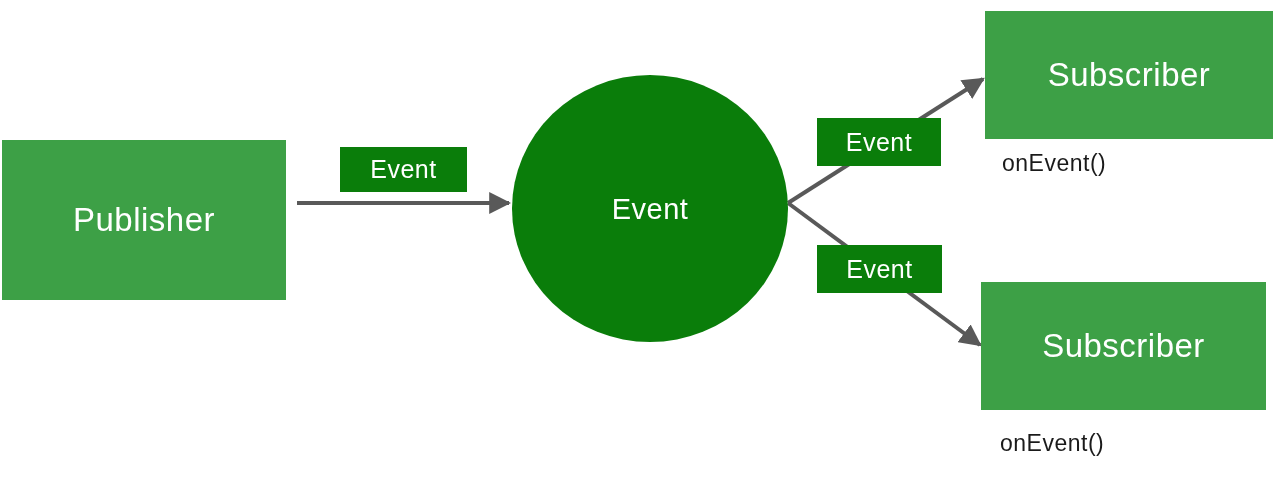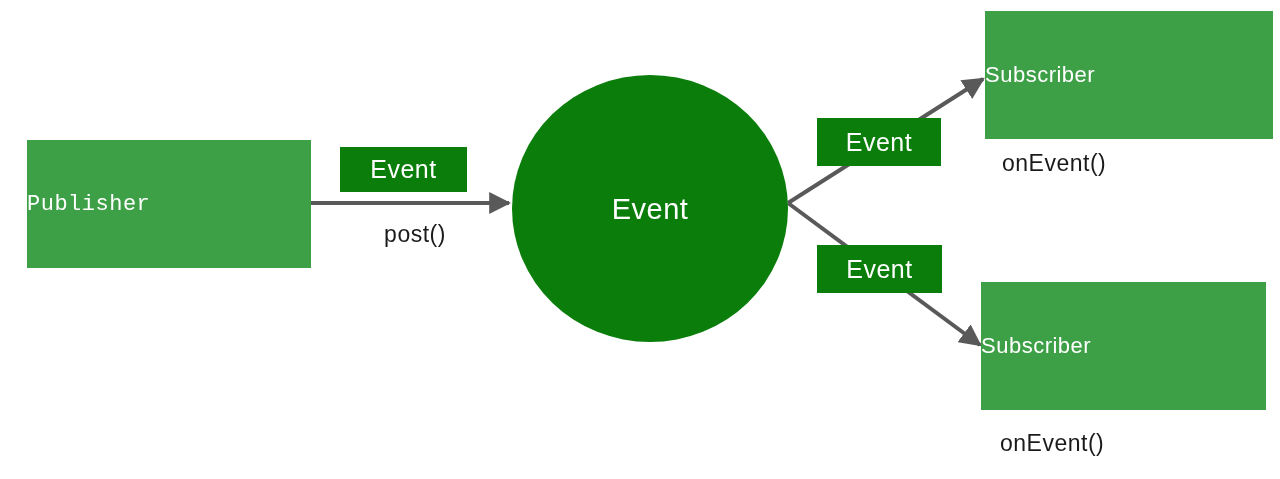--- a/index.html
+++ b/index.html
@@ -24,25 +24,25 @@
     color:var(--arrow-gray);
   }
   .arrows line{
     stroke:var(--arrow-gray);
     stroke-width:4;
   }
   .node{
     position:absolute;z-index:2;
     background:var(--node-green);
     color:var(--node-text);
-    display:flex;align-items:center;justify-content:flex-start;
-    font-size:22px;font-weight:300;
+    display:flex;align-items:center;justify-content:center;
+    font-size:33px;font-weight:300;
     letter-spacing:0.5px;
   }
-  .publisher{left:27px;top:140px;width:284px;height:128px;font-family:Liberation Mono, monospace;}
+  .publisher{left:2px;top:140px;width:284px;height:160px;}
   .subscriber-1{left:985px;top:11px;width:288px;height:128px;}
   .subscriber-2{left:981px;top:282px;width:285px;height:128px;}
   .bus{
     position:absolute;z-index:2;
     left:512px;top:75px;width:276px;height:267px;
     background:var(--bus-green);
     border-radius:50%;
     color:var(--node-text);
     display:flex;flex-direction:column;align-items:center;justify-content:center;
     font-size:29px;font-weight:300;
@@ -88,21 +88,20 @@
   </svg>
 
   <div class="node publisher">
     <span>Publisher</span>
   </div>
 
   <div class="badge badge-publish">
     <span>Event</span>
   </div>
 
-  <div class="code code-post">post()</div>
 
   <div class="bus">
     <div>Event</div>
   </div>
 
   <div class="badge badge-top">
     <span>Event</span>
   </div>
 
   <div class="badge badge-bottom">

